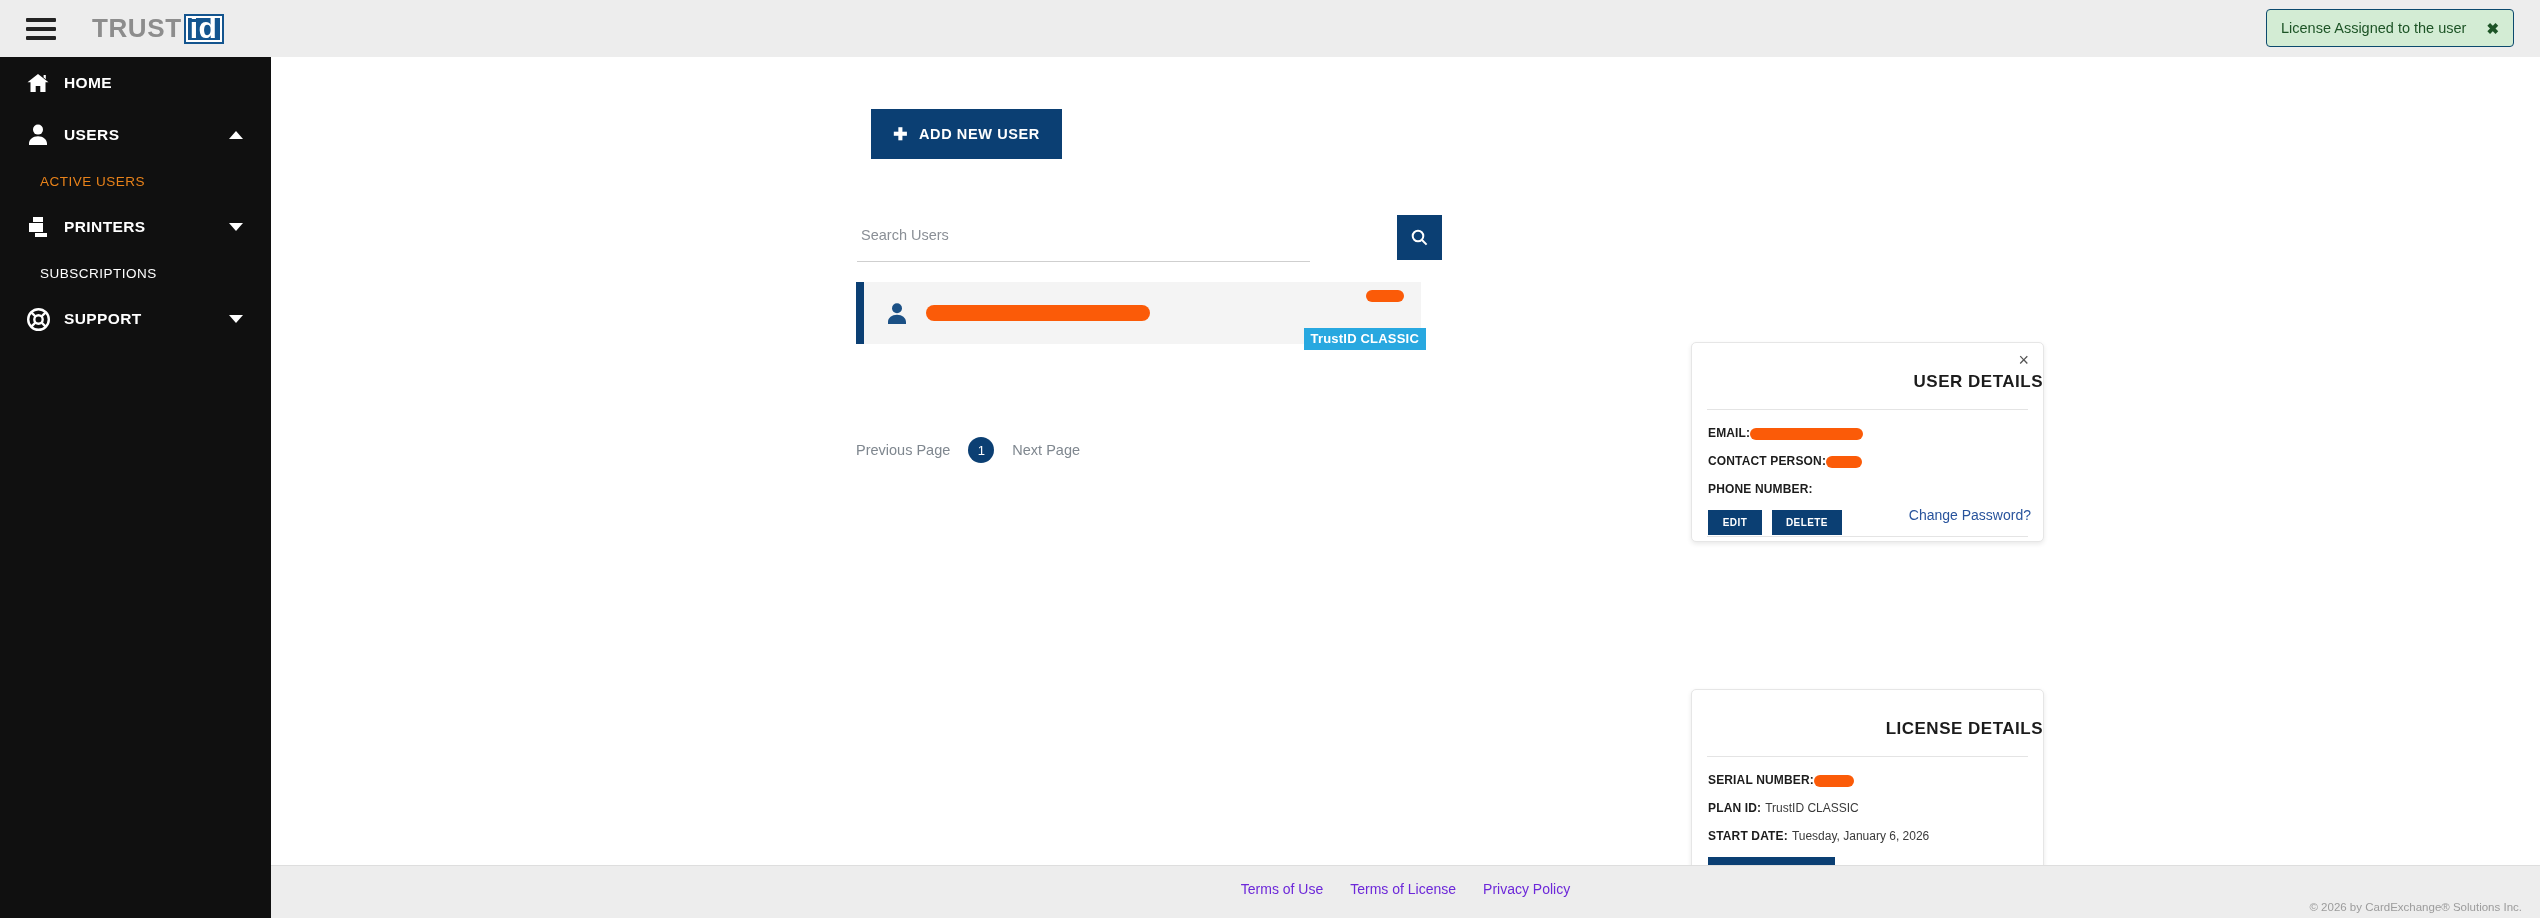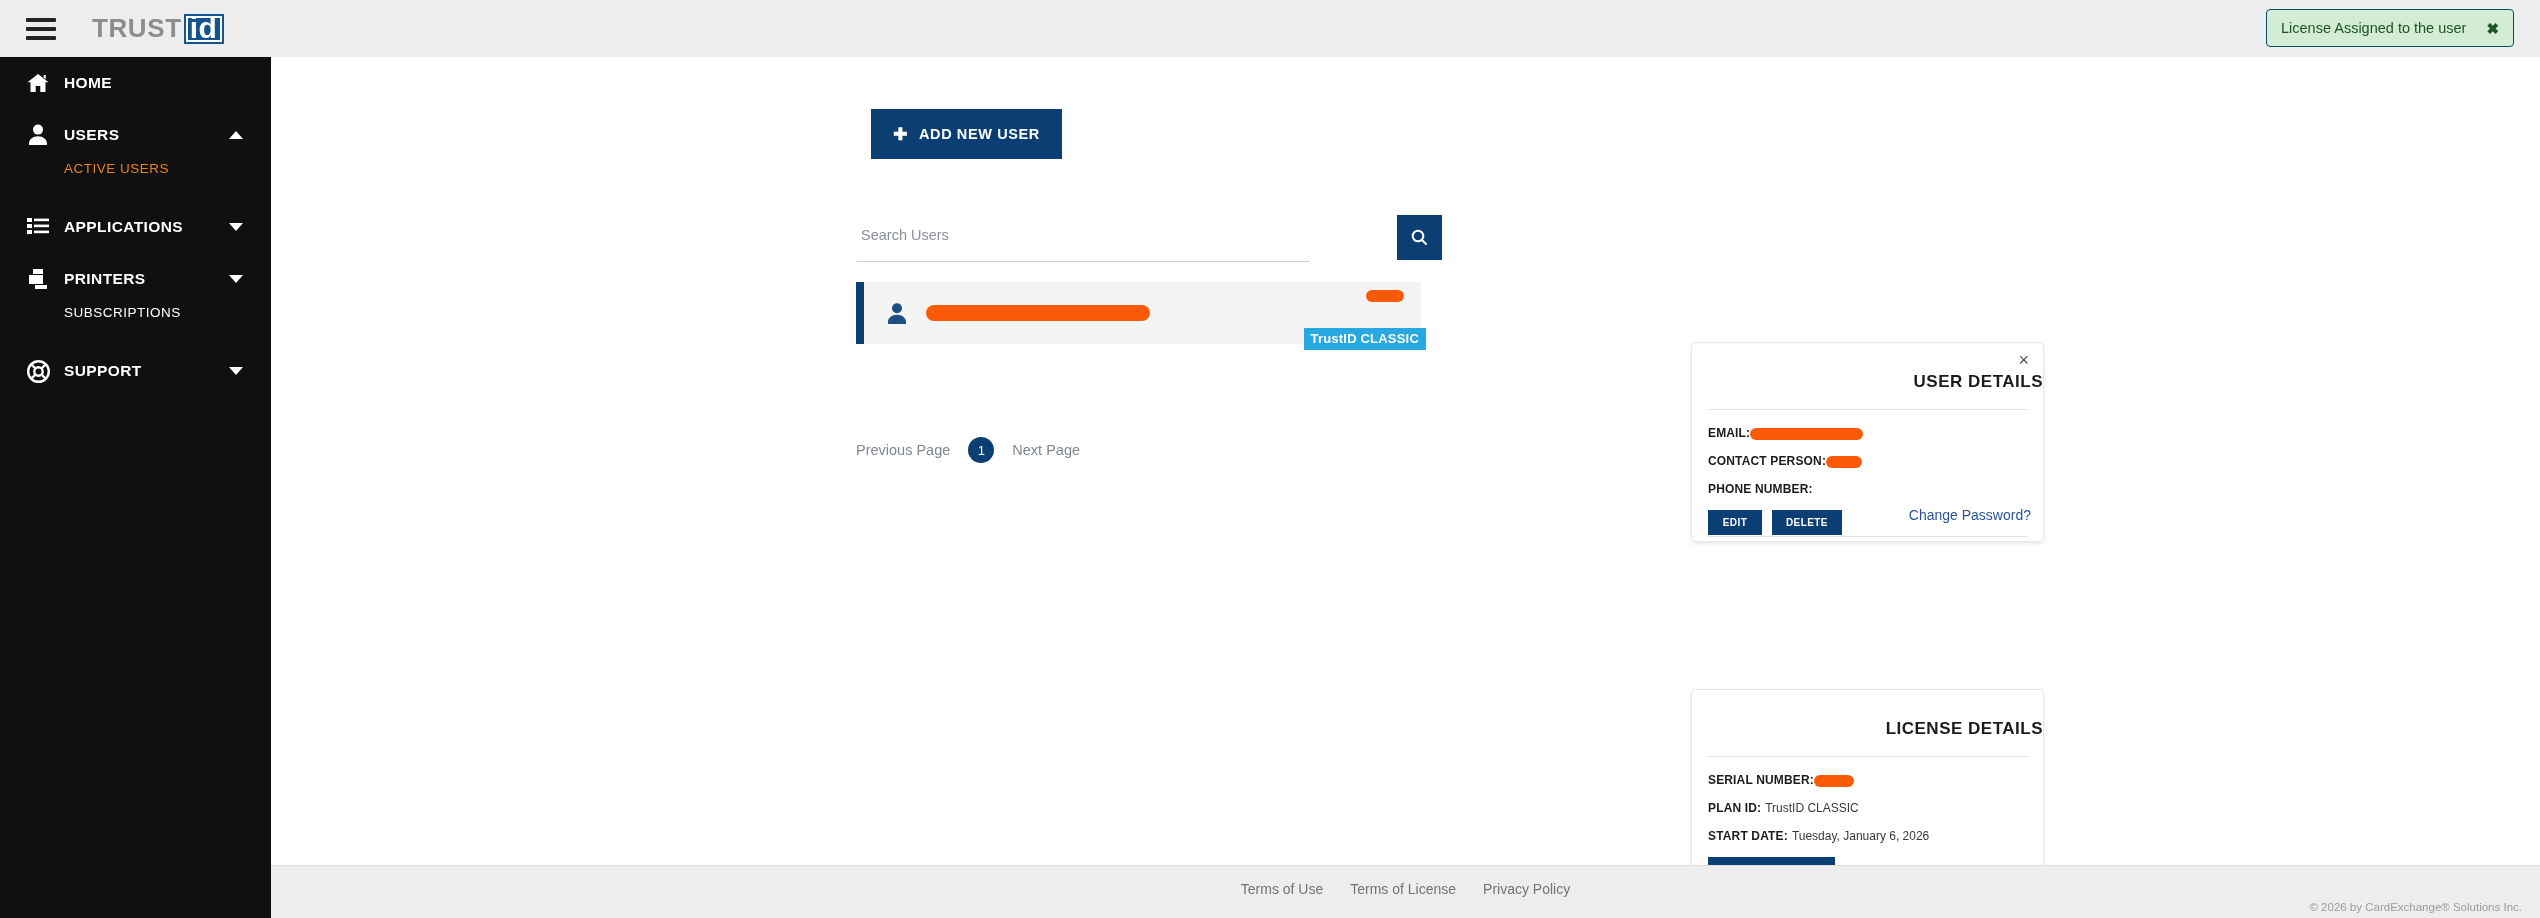--- a/index.html
+++ b/index.html
@@ -126,22 +126,23 @@
     right: 28px;
     width: 0; height: 0;
     border-left: 7px solid transparent;
     border-right: 7px solid transparent;
   }
   .nav-caret.down { border-top: 8px solid #ffffff; }
   .nav-caret.up   { border-bottom: 8px solid #ffffff; }
 
   .sub-item {
     display: flex;
+    align-items: center;
     height: 40px;
-    padding-left: 64px;
+    padding-left: 40px;
     cursor: pointer;
   }
   .sub-label {
     font-size: 13.5px;
     letter-spacing: 0.5px;
     color: #ffffff;
   }
   .sub-item.active .sub-label { color: #e8821a; }
 
   
@@ -376,21 +377,21 @@
   .footer-links {
     position: absolute;
     left: 0; right: 0;
     top: 15px;
     display: flex;
     justify-content: center;
     gap: 27px;
   }
   .footer-link {
     font-size: 14px;
-    color: #737373;
+    color: #6d28d9;
     cursor: pointer;
   }
   .footer-copy {
     position: absolute;
     right: 18px;
     bottom: 5px;
     font-size: 11.5px;
     color: #9c9c9c;
   }
 </style>
@@ -432,34 +433,20 @@
       </svg>
     </span>
     <span class="nav-label">USERS</span>
     <span class="nav-caret up"></span>
   </div>
 
   <div class="sub-item active">
     <span class="sub-label">ACTIVE USERS</span>
   </div>
 
-  <div class="nav-item">
-    <span class="nav-icon">
-      <svg width="24" height="22" viewBox="0 0 24 22" fill="#ffffff">
-        <rect x="1" y="2" width="5" height="4"></rect>
-          <rect x="8" y="2.6" width="15" height="2.6"></rect>
-        <rect x="1" y="8" width="5" height="4"></rect>
-          <rect x="8" y="8.6" width="15" height="2.6"></rect>
-        <rect x="1" y="14" width="5" height="4"></rect>
-          <rect x="8" y="14.6" width="15" height="2.6"></rect>
-      </svg>
-    </span>
-    <span class="nav-label">APPLICATIONS</span>
-    <span class="nav-caret down"></span>
-  </div>
 
   <div class="nav-item">
     <span class="nav-icon">
       <svg width="24" height="24" viewBox="0 0 24 24" fill="#ffffff">
         <path d="M7 2h10v5H7z"></path>
         <path d="M3 8h14v9H3z"></path>
         <path d="M9 18h12v4H9z"></path>
       </svg>
     </span>
     <span class="nav-label">PRINTERS</span>

